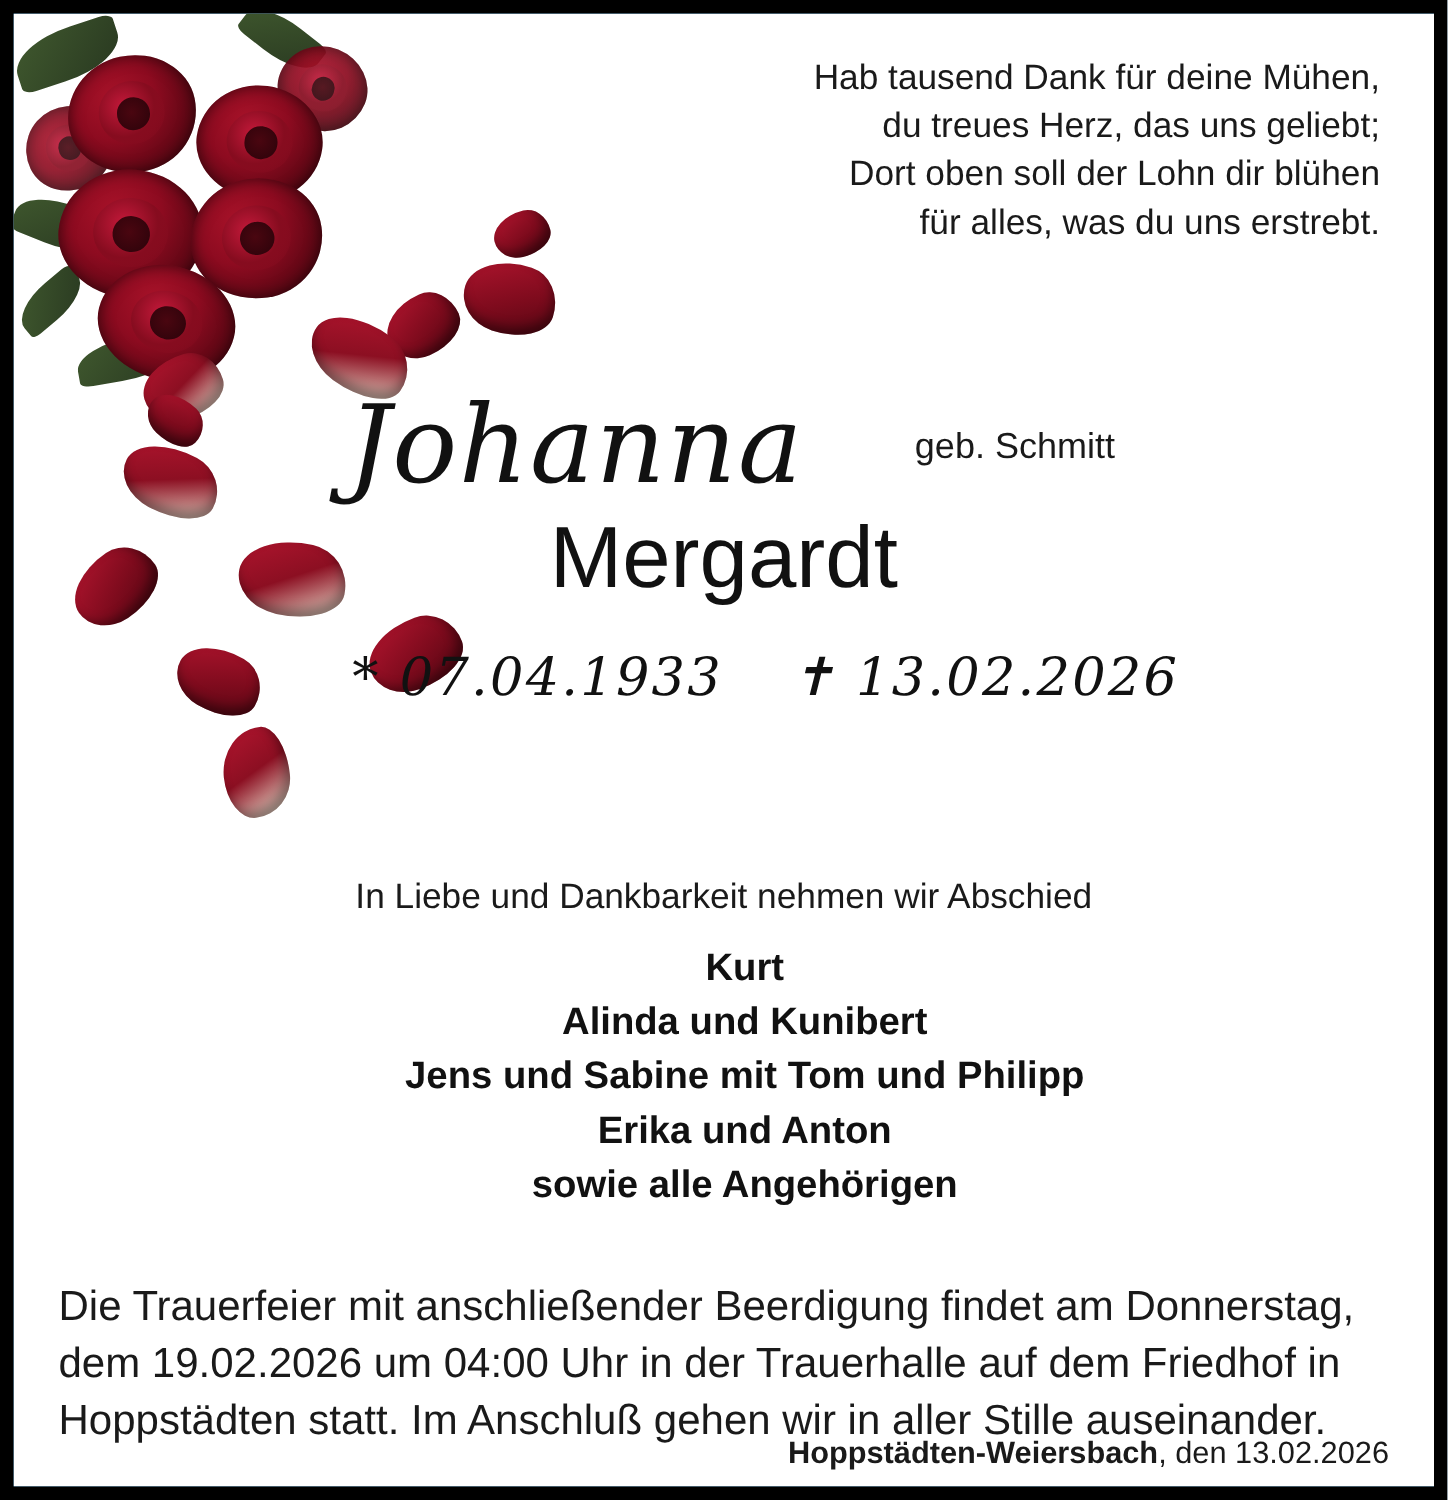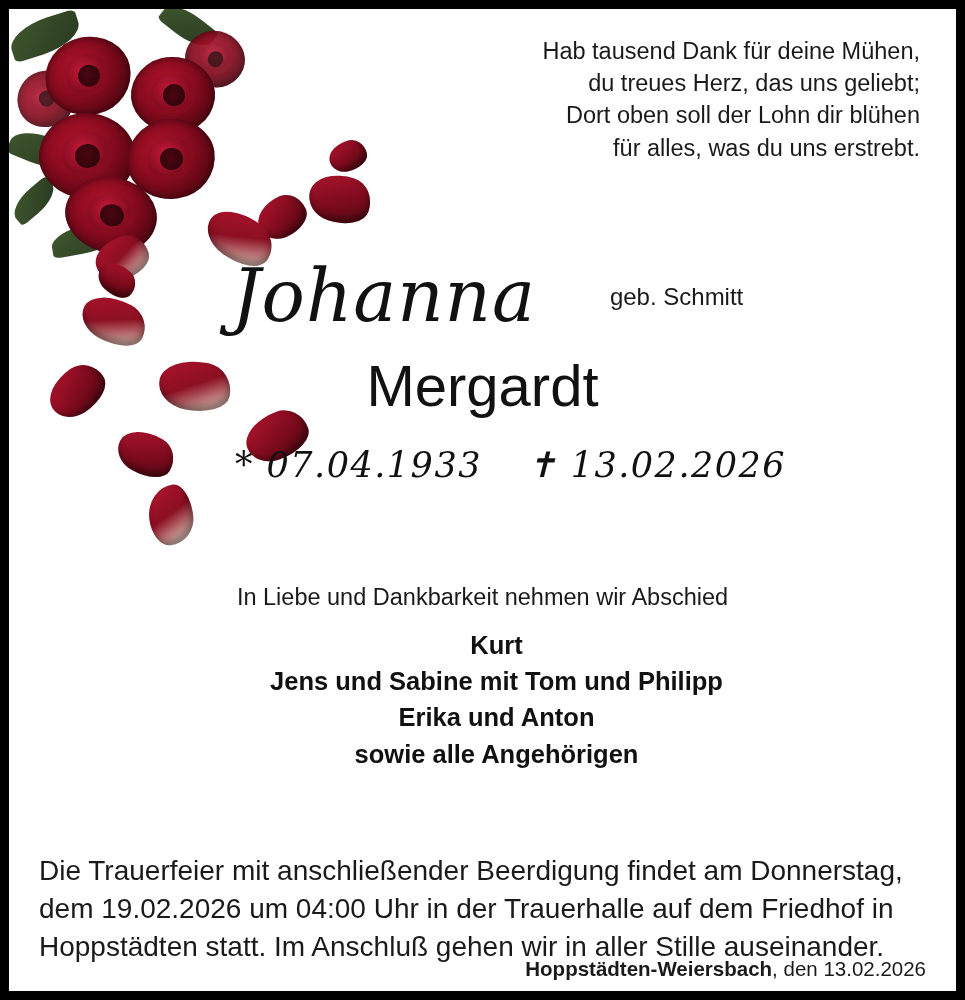--- a/index.html
+++ b/index.html
@@ -144,21 +144,21 @@
     position: relative;
     top: -16px;
     white-space: nowrap;
     margin-top: 28px;
   }
   .lastname {
     text-align: center;
     font-size: 58px;
     color: #111;
     line-height: 1.08;
-    margin-top: 20px;
+    margin-top: 6px;
   }
   .dates {
     margin-top: 28px;
     text-align: center;
     font-family: "DejaVu Serif", serif;
     font-style: italic;
     font-size: 35px;
     letter-spacing: 1.5px;
     color: #111;
     padding-left: 56px;
@@ -265,20 +265,21 @@
         <span class="sep"></span>
         <span>✝</span>
         <span>13.02.2026</span>
       </div>
     </div>
 
     <div class="farewell">In Liebe und Dankbarkeit nehmen wir Abschied</div>
 
     <div class="survivors">
       <div>Kurt</div>
+      <div>Alinda und Kunibert</div>
       <div>Jens und Sabine mit Tom und Philipp</div>
       <div>Erika und Anton</div>
       <div>sowie alle Angehörigen</div>
     </div>
 
     <div class="ceremony">
       <div>Die Trauerfeier mit anschließender Beerdigung findet am Donnerstag,</div>
       <div>dem 19.02.2026 um 04:00 Uhr in der Trauerhalle auf dem Friedhof in</div>
       <div>Hoppstädten statt. Im Anschluß gehen wir in aller Stille auseinander.</div>
     </div>

